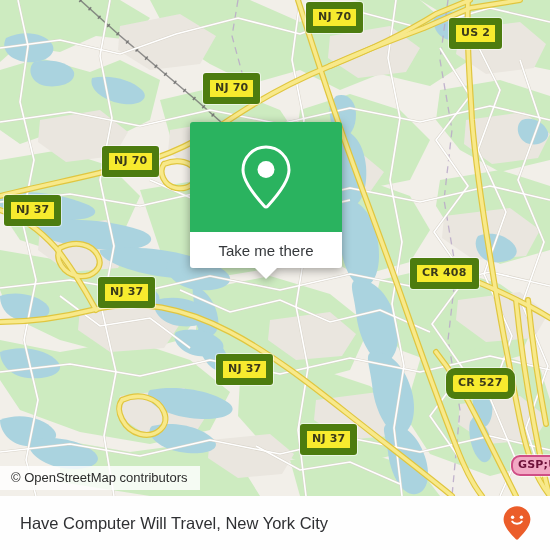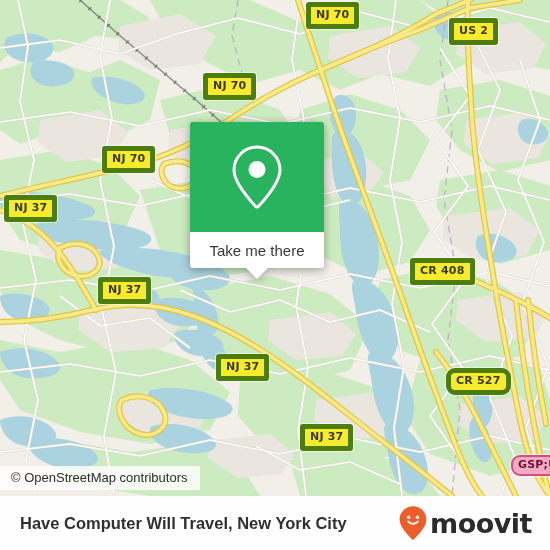--- a/index.html
+++ b/index.html
@@ -22,21 +22,21 @@
     width: 550px; height: 496px;
     background: #f2efe9;
     overflow: hidden;
   }
   #map svg { display: block; }
 
   
   .shield {
     position: absolute;
     background: #f7eb2e;
-    border: 5px solid #4d7c0f;
+    border: 7px solid #4d7c0f;
     border-radius: 3px;
     color: #3a3a1a;
     font-size: 11px;
     font-weight: bold;
     letter-spacing: .2px;
     line-height: 14px;
     padding: 1px 5px 2px 5px;
     white-space: nowrap;
     box-shadow: 0 0 0 1px rgba(255,255,255,.55);
     font-family: "DejaVu Sans", sans-serif;
@@ -45,21 +45,21 @@
     background: #f2a9c4;
     border: 2px solid #cf4e86;
     border-radius: 9px;
     color: #6d1139;
   }
 
   
   #popup {
     position: absolute;
     left: 190px; top: 122px;
-    width: 134px;
+    width: 152px;
     border-radius: 3px;
     filter: drop-shadow(0 2px 5px rgba(0,0,0,.35));
   }
   #popup-head {
     height: 110px;
     background: #2ab35f;
     border-radius: 3px 3px 0 0;
     display: flex;
     align-items: center;
     justify-content: center;
@@ -111,21 +111,20 @@
     align-items: center;
     justify-content: space-between;
     padding: 0 18px 0 20px;
     box-sizing: border-box;
   }
   #footer-title {
     font-size: 16.5px;
     color: #2f3033;
     white-space: nowrap;
     font-family: "Liberation Sans", sans-serif;
-    font-weight: bold;
   }
   #brand {
     display: flex;
     align-items: center;
     gap: 2px;
   }
   #brand-word {
     font-size: 27px;
     font-weight: bold;
     color: #2b2b2b;
@@ -400,17 +399,16 @@
     <div id="footer-title">Have Computer Will Travel, New York City</div>
     <div id="brand">
       <svg width="30" height="36" viewBox="0 0 30 36">
         <path d="M15 1.2 C7.6 1.2 1.6 7.2 1.6 14.6 C1.6 22 10.3 30.6 13.9 34.2
                  C14.5 34.8 15.5 34.8 16.1 34.2 C19.7 30.6 28.4 22 28.4 14.6
                  C28.4 7.2 22.4 1.2 15 1.2 Z" fill="#eb5d2a"></path>
         <circle cx="10.6" cy="12.2" r="1.7" fill="#ffffff"></circle>
         <circle cx="19.4" cy="12.2" r="1.7" fill="#ffffff"></circle>
         <path d="M10.2 16.6 C12 19.4 18 19.4 19.8 16.6" fill="none" stroke="#ffffff" stroke-width="1.9" stroke-linecap="round"></path>
       </svg>
-      <span id="brand-word">moovit</span>
     </div>
   </div>
 
 </div>
 
 </body></html>

